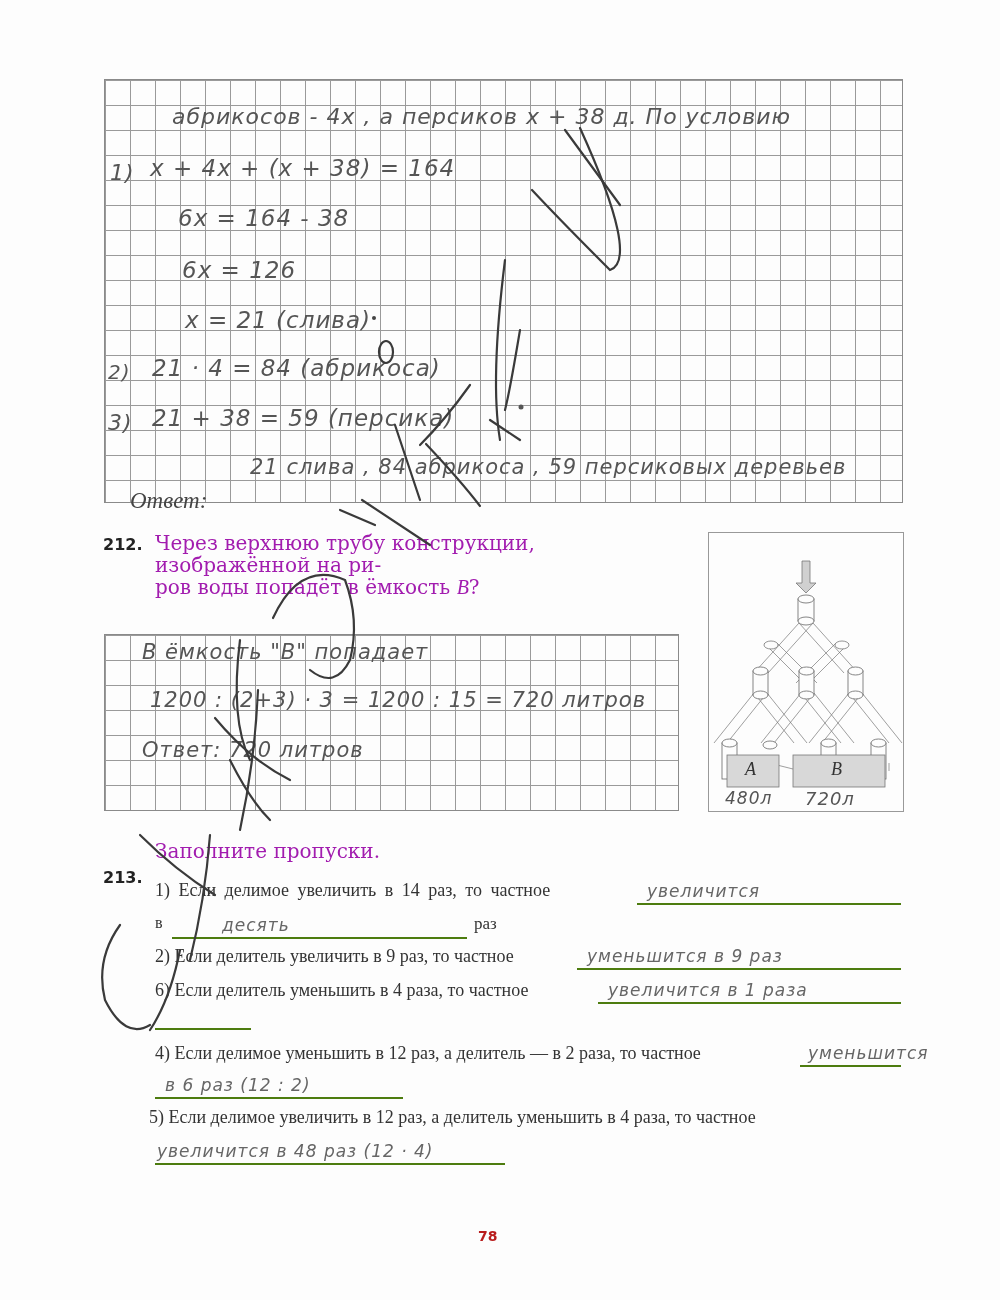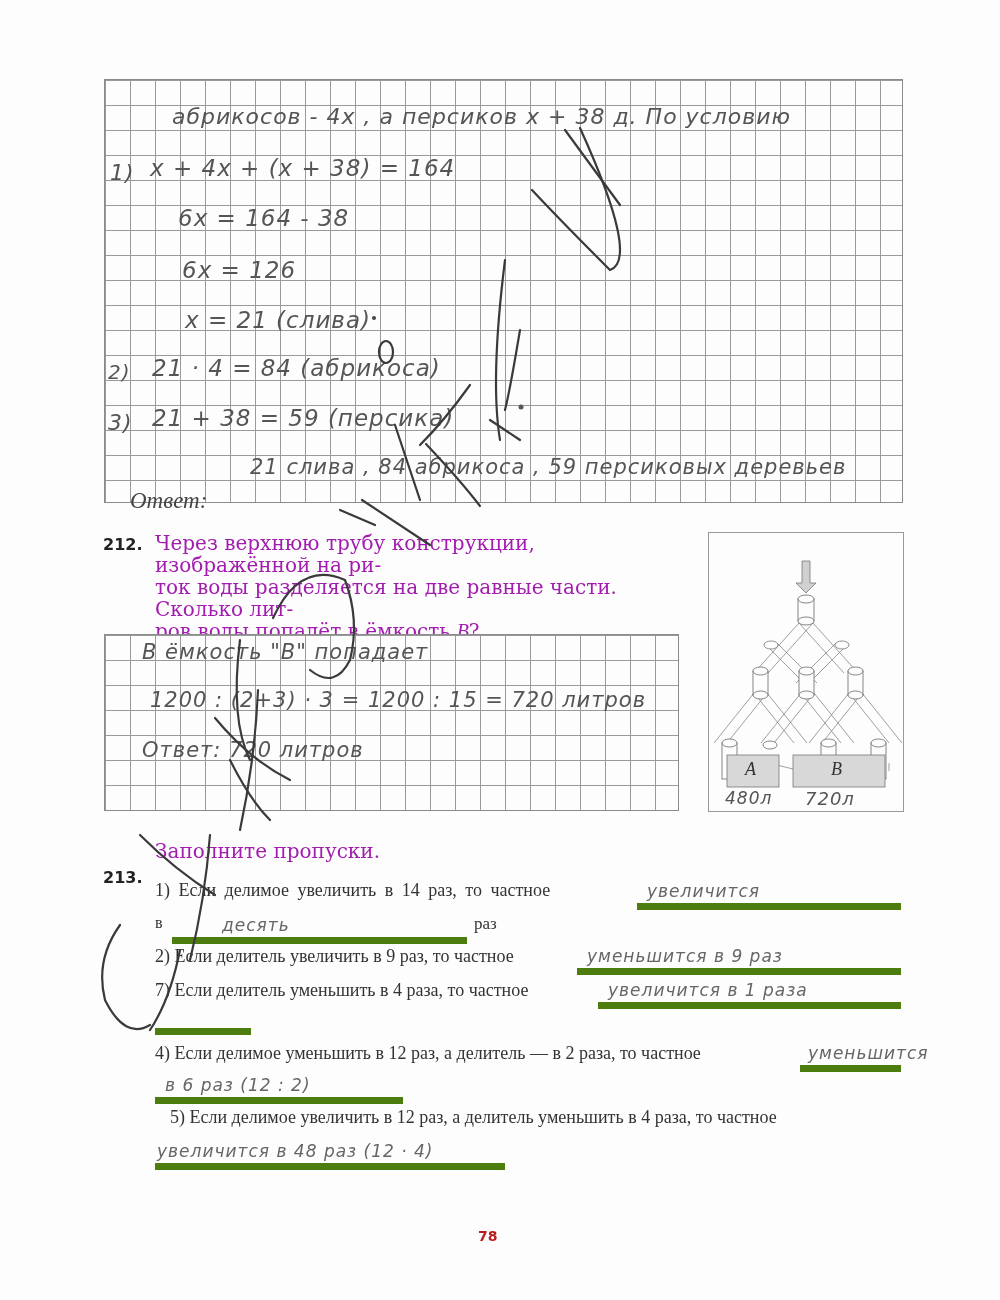--- a/index.html
+++ b/index.html
@@ -53,21 +53,21 @@
   .task-text i { font-family: "Liberation Serif", serif; }
   .line-item {
     position: absolute;
     font-family: "Liberation Serif", serif;
     font-size: 18px;
     color: #333;
     white-space: nowrap;
   }
   .blank {
     position: absolute;
-    border-bottom: 7px solid #4d7c0f;
+    border-bottom: 2px solid #4d7c0f;
     height: 22px;
   }
   .blank .fill {
     position: absolute; left: 10px; bottom: 2px;
     font-family: "DejaVu Sans", sans-serif;
     font-style: italic; font-weight: 300;
     color: #666; font-size: 17px; letter-spacing: 1px;
     white-space: nowrap;
   }
   .diagram-box {
@@ -102,21 +102,20 @@
 <div class="hw" style="left:108px; top:410px; font-size:22px;">3)</div>
 <div class="hw" style="left:152px; top:405px; font-size:23px;">21 + 38 = 59  (персика)</div>
 
 <div class="ans-label" style="left:130px; top:455px;margin-top:33px;">Ответ:</div>
 <div class="hw" style="left:250px; top:455px; font-size:21px;">21 слива , 84 абрикоса , 59 персиковых деревьев</div>
 
 <div class="task-num" style="left:103px; top:535px;">212.</div>
 
 <div class="task-text" style="left:155px; top:532px; width:540px;">
   <div>Через верхнюю трубу конструкции, изображённой на ри-</div>
-  <div>ток воды разделяется на две равные части. Сколько лит-</div>
   <div>
     <span>ров воды попадёт в ёмкость </span><i>B</i><span>?</span>
   </div>
 </div>
 
 <div class="grid" style="left:104px; top:634px; width:575px; height:177px;"></div>
 
 <div class="hw" style="left:142px; top:640px; font-size:21px;">В ёмкость "В" попадает</div>
 <div class="hw" style="left:150px; top:688px; font-size:21px;">1200 : (2+3) · 3 = 1200 : 15 = 720 литров</div>
 <div class="hw" style="left:142px; top:738px; font-size:21px;">Ответ: 720 литров</div>
@@ -204,35 +203,35 @@
 <div class="blank" style="left:172px; top:915px; width:295px;">
   <span class="fill" style="left:50px;">десять</span>
 </div>
 <div class="line-item" style="left:474px; top:914px; font-size:17px;">раз</div>
 
 <div class="line-item" style="left:155px; top:946px;">2) Если делитель увеличить в 9 раз, то частное</div>
 <div class="blank" style="left:577px; top:946px; width:324px;">
   <span class="fill">уменьшится в 9 раз</span>
 </div>
 
-<div class="line-item" style="left:155px; top:980px;">7) Если делитель уменьшить в 4 раза, то частное</div>
+<div class="line-item" style="left:155px; top:980px;">6) Если делитель уменьшить в 4 раза, то частное</div>
 <div class="blank" style="left:598px; top:980px; width:303px;">
   <span class="fill">увеличится в 1 раза</span>
 </div>
 <div class="blank" style="left:155px; top:1006px; width:96px;"></div>
 
 <div class="line-item" style="left:155px; top:1043px;">4) Если делимое уменьшить в 12 раз, а делитель — в 2 раза, то частное</div>
 <div class="blank" style="left:800px; top:1043px; width:101px;">
   <span class="fill" style="left:8px;">уменьшится</span>
 </div>
 <div class="blank" style="left:155px; top:1075px; width:248px;text-decoration:underline;">
   <span class="fill">в 6 раз  (12 : 2)</span>
 </div>
 
-<div class="line-item" style="left:170px; top:1107px;">5) Если делимое увеличить в 12 раз, а делитель уменьшить в 4 раза, то частное</div>
+<div class="line-item" style="left:149px; top:1107px;">5) Если делимое увеличить в 12 раз, а делитель уменьшить в 4 раза, то частное</div>
 <div class="blank" style="left:155px; top:1141px; width:350px;">
   <span class="fill" style="left:2px;">увеличится в 48 раз  (12 · 4)</span>
 </div>
 
 <div class="page-num">78</div>
 
 <svg class="overlay" width="1000" height="1300" viewBox="0 0 1000 1300">
   <g fill="none" stroke="#3a3a3a" stroke-width="2.2" stroke-linecap="round">
 
     <path d="M580 128 Q640 260 610 270 Q560 220 532 190"></path>

